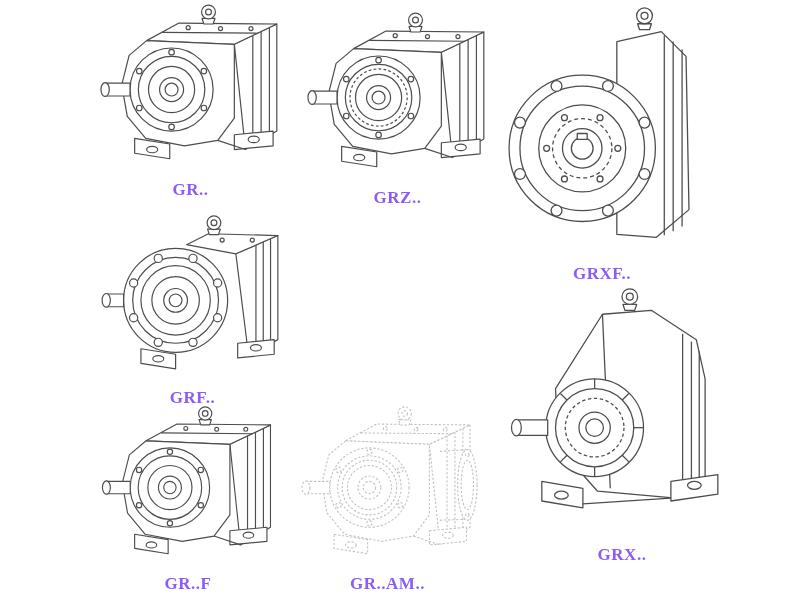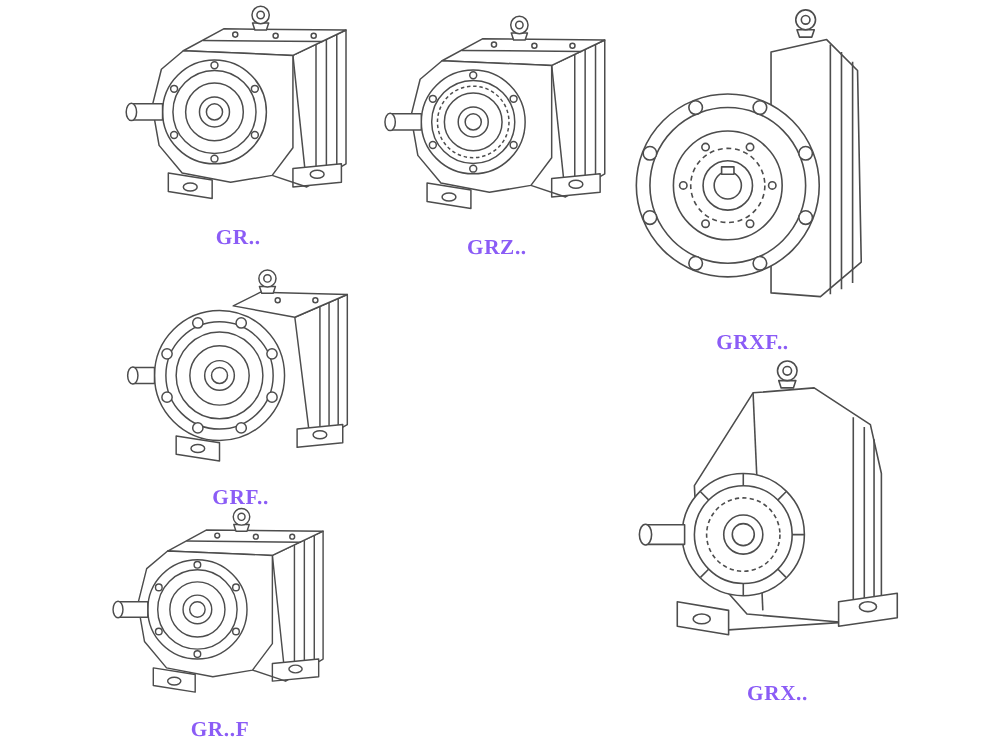--- a/index.html
+++ b/index.html
@@ -156,27 +156,40 @@
       <circle cx="49" cy="148" r="3"></circle>
       <circle cx="67" cy="117" r="3"></circle>
       <circle cx="103" cy="117" r="3"></circle>
       <circle cx="85" cy="148" r="11" fill="#fff"></circle>
       <rect x="80" y="133" width="10" height="6" fill="#fff"></rect>
     </svg>
     <figcaption class="cap">GRXF..</figcaption>
   </figure>
 
 
-  <figure class="unit" style="left:81px;top:402px;width:190px">
+  <figure class="unit" style="left:93px;top:402px;width:190px">
     <svg class="art" viewBox="0 0 205 195" width="190" height="172" fill="none" stroke="#4d4d4d" stroke-width="1.3" stroke-linejoin="round">
       <use href="#gb-side"></use>
     </svg>
     <figcaption class="cap">GR..F</figcaption>
   </figure>
 
+  <figure class="unit" style="left:290px;top:402px;width:195px">
+    <svg class="art ghost" viewBox="0 0 205 195" width="195" height="172" fill="none" stroke="#c0c0c0" stroke-width="1.2" stroke-linejoin="round">
+      <use href="#gb-side"></use>
+      <circle cx="82" cy="97" r="31"></circle>
+      <line x1="162" y1="56" x2="192" y2="54"></line>
+      <line x1="162" y1="134" x2="192" y2="133"></line>
+      <ellipse cx="193" cy="94" rx="11" ry="40" fill="#fff"></ellipse>
+      <ellipse cx="193" cy="94" rx="7" ry="28" fill="#fff"></ellipse>
+      <circle cx="193" cy="60" r="2"></circle>
+      <circle cx="193" cy="128" r="2"></circle>
+    </svg>
+    <figcaption class="cap">GR..AM..</figcaption>
+  </figure>
 
   <figure class="unit" style="left:502px;top:281px;width:240px">
     <svg class="art" viewBox="0 0 240 270" width="240" height="264" fill="none" stroke="#4d4d4d" stroke-width="1.3" stroke-linejoin="round">
 
       <polygon points="52,110 100,34 150,30 196,60 205,100 205,200 175,222 95,215 55,170" fill="#fff"></polygon>
       <line x1="182" y1="54" x2="182" y2="219"></line>
       <line x1="191" y1="62" x2="191" y2="216"></line>
       <line x1="199" y1="72" x2="199" y2="212"></line>
       <line x1="100" y1="34" x2="108" y2="212"></line>
 

